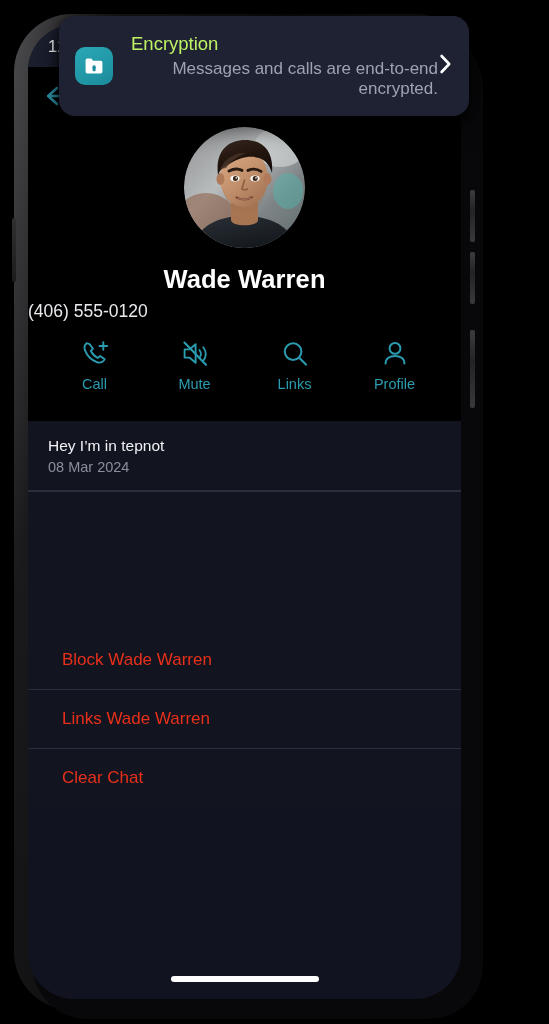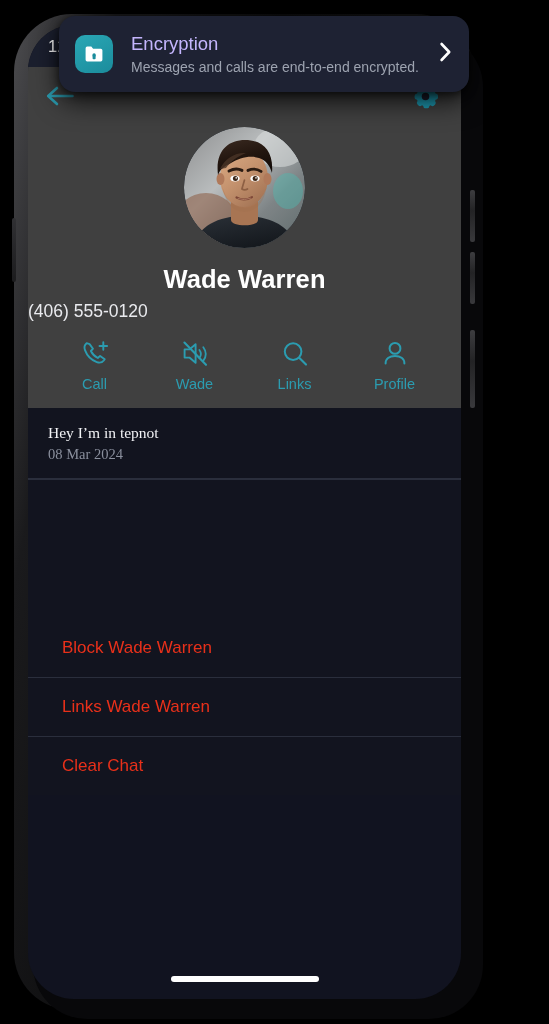--- a/index.html
+++ b/index.html
@@ -82,22 +82,22 @@
     top: 11px;
     transform: translateX(-50%);
     width: 20px; height: 20px;
     border-radius: 50%;
     background: radial-gradient(circle at 42% 38%, #2e4f55 0%, #15282c 34%, #07090b 68%, #000 100%);
     box-shadow: 0 0 3px 1px rgba(0,0,0,.9);
   }
 
   
   #header-area {
-    background: #404040;
-    padding-bottom: 16px;
+    background: #000000;
+    padding-bottom: 29px;
   }
   #top-bar {
     height: 58px;
     display: flex;
     align-items: center;
     justify-content: space-between;
     padding: 0 22px 0 17px;
   }
   .icon-btn { cursor: pointer; line-height: 0; }
 
@@ -147,21 +147,21 @@
     font-size: 14.5px;
     margin-top: 7px;
     text-align: right;
   }
 
   
   #body-area { background: #12141f; }
 
   .divider { height: 1px; background: #2a2e3c; }
 
-  #about-block { padding: 16px 20px 15px 20px; font-family: Liberation Serif, serif; }
+  #about-block { padding: 16px 20px 15px 20px; }
   #about-text { color: #f1f2f5; font-size: 15.5px; }
   #about-date { color: #8a8f9d; font-size: 14.5px; margin-top: 4px; }
 
   #media-row {
     display: flex;
     align-items: center;
     padding: 15px 20px 15px 20px;
     cursor: pointer;
   }
   #media-icon {
@@ -199,22 +199,22 @@
     z-index: 30;
   }
   #enc-icon {
     width: 38px; height: 38px;
     border-radius: 10px;
     background: linear-gradient(150deg,#2aa7b5,#1b8c9c);
     display: flex; align-items: center; justify-content: center;
     flex: 0 0 auto;
   }
   #enc-texts { margin-left: 18px; flex: 1; }
-  #enc-title { color: #c4b5fd; font-size: 18.5px; }
-  #enc-sub { color: #9da3b0; font-size: 14px; margin-top: 4px; }
+  #enc-title { color: #bef264; font-size: 18.5px; }
+  #enc-sub { color: #9da3b0; font-size: 17px; margin-top: 4px; text-align: right; }
 
   .danger-row {
     padding: 19px 20px 19px 34px;
     cursor: pointer;
   }
   .danger-label { color: #e8301a; font-size: 17px; }
 
   #home-indicator {
     position: absolute;
     left: 50%;
@@ -372,21 +372,21 @@
 
         <div class="action-item">
           <span class="action-icon">
             <svg width="30" height="30" viewBox="0 0 30 30">
               <path d="M15.6 5.2 L9.4 10.4 H4.6 v8.2 h4.8 l6.2 5.2 Z" fill="none" stroke="#2b9cb0" stroke-width="1.9" stroke-linejoin="round"></path>
               <path d="M19.4 11 q3 4 0 8" fill="none" stroke="#2b9cb0" stroke-width="1.8" stroke-linecap="round"></path>
               <path d="M23.3 8.2 q5 6.8 0 13.6" fill="none" stroke="#2b9cb0" stroke-width="1.8" stroke-linecap="round"></path>
               <path d="M4.4 3.6 L26 25.8" stroke="#2b9cb0" stroke-width="2.1" stroke-linecap="round"></path>
             </svg>
           </span>
-          <span class="action-label">Wade</span>
+          <span class="action-label">Mute</span>
         </div>
 
         <div class="action-item">
           <span class="action-icon">
             <svg width="30" height="30" viewBox="0 0 30 30">
               <circle cx="13.1" cy="12.6" r="8.3" fill="none" stroke="#2b9cb0" stroke-width="2"></circle>
               <path d="M19.2 18.8 L26 25.6" stroke="#2b9cb0" stroke-width="2.1" stroke-linecap="round"></path>
             </svg>
           </span>
           <span class="action-label">Links</span>

